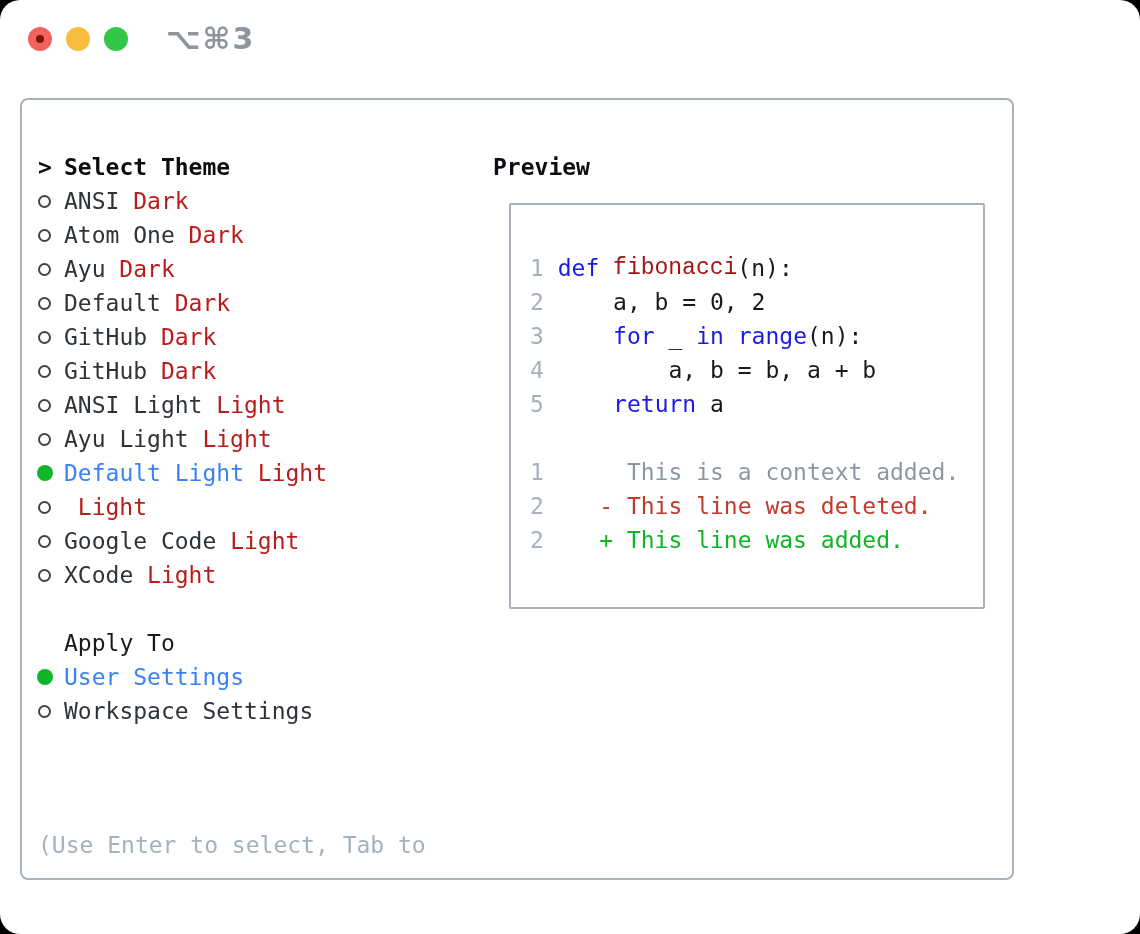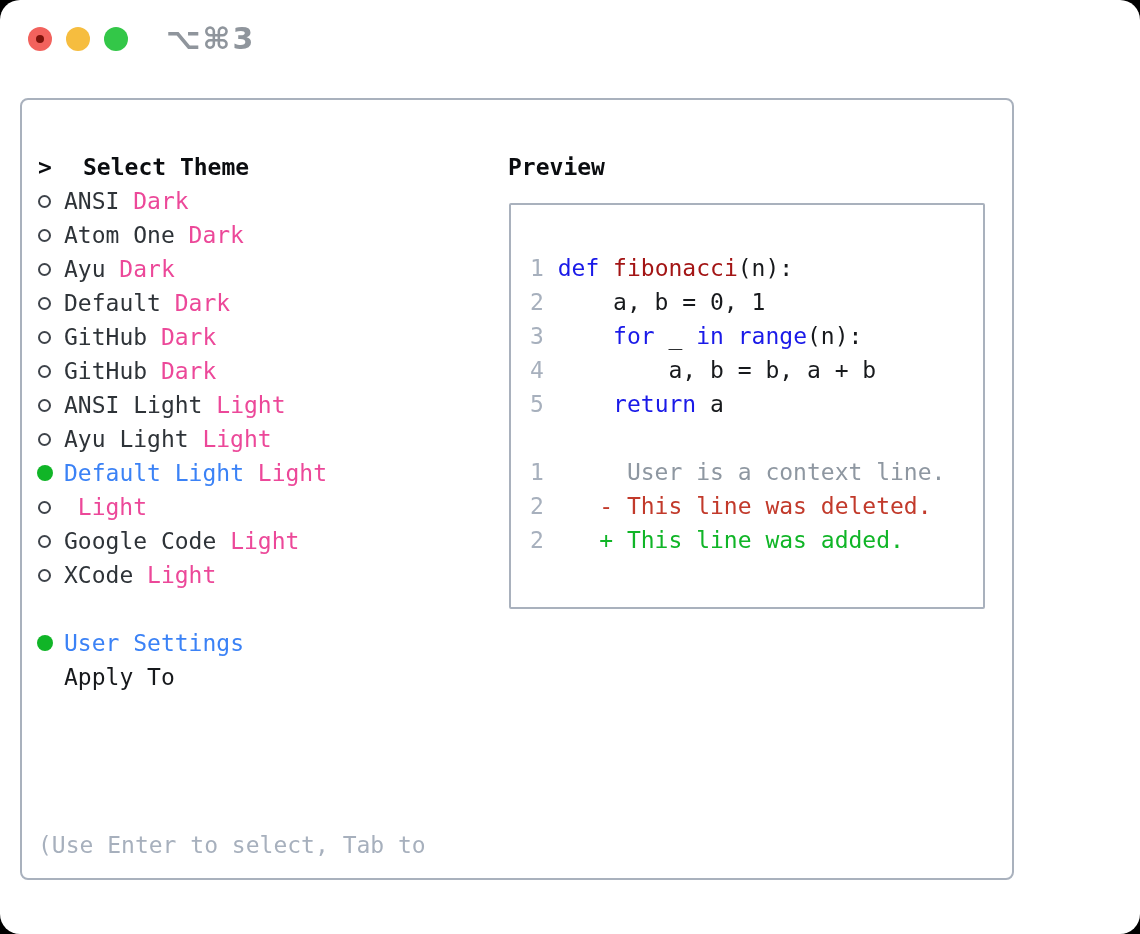--- a/index.html
+++ b/index.html
@@ -22,38 +22,38 @@
   .main-box{
     position:absolute;left:20px;top:98px;width:994px;height:782px;
     box-sizing:border-box;border:2px solid #a9b1bd;border-radius:8px;background:#fff;
   }
   .list{position:absolute;left:16px;top:50px;font-size:23px;}
   .row{display:flex;align-items:center;height:34px;white-space:pre;}
   .gutter{width:26px;display:flex;align-items:center;flex:none;}
   .circle{width:13px;height:13px;box-sizing:border-box;border:2px solid #3f444b;border-radius:50%;}
   .dotsel{width:16px;height:16px;border-radius:50%;background:#10b527;margin-left:-1px;}
   .prompt{font-weight:bold;color:#0b0d10;width:26px;flex:none;}
-  .hdr{font-weight:bold;color:#0b0d10;margin-left:19px;}
+  .hdr{font-weight:bold;color:#0b0d10;}
   .hdr2{color:#17191c;}
   .name{color:#2e3338;}
   .name.sel{color:#3b82f6;}
-  .tag{color:#ec4899;margin-left:0.6em;}
+  .tag{color:#b91c1c;margin-left:0.6em;}
   .spacer{height:34px;}
   .hint{position:absolute;left:16px;top:660px;font-size:23px;line-height:34px;color:#a7b0bd;white-space:pre;}
   
-  .preview-title{position:absolute;left:486px;top:50px;height:34px;display:flex;align-items:center;
+  .preview-title{position:absolute;left:471px;top:50px;height:34px;display:flex;align-items:center;
     font-size:23px;font-weight:bold;color:#0b0d10;}
   .preview-box{position:absolute;left:487px;top:103px;width:476px;height:406px;
     box-sizing:border-box;border:2px solid #a9b1bd;border-radius:2px;background:#fff;}
   .code{position:absolute;left:19px;top:46px;font-size:23px;}
   .code-line{height:34px;display:flex;align-items:center;white-space:pre;}
   .lnum{color:#a7b0bd;width:1ch;flex:none;}
   .seg{color:#17191c;}
   .kw{color:#1a1ae8;}
-  .fn{color:#a31515;}
+  .fn{color:#a31515;font-family:Liberation Mono, monospace;}
   .ctx{color:#8e97a1;}
   .del{color:#c23a2b;}
   .add{color:#10b527;text-align:center;}
 </style>
 </head>
 <body>
 
 <div class="window">
 
   <div>
@@ -127,26 +127,30 @@
       </div>
       <div class="row">
         <span class="gutter"><span class="circle"></span></span>
         <span class="name">XCode</span>
         <span class="tag">Light</span>
       </div>
 
       <div class="spacer"></div>
 
       <div class="row">
+        <span class="gutter"></span>
+        <span class="hdr2">Apply To</span>
+      </div>
+      <div class="row">
         <span class="gutter"><span class="dotsel"></span></span>
         <span class="name sel">User Settings</span>
       </div>
       <div class="row">
-        <span class="gutter"></span>
-        <span class="hdr2">Apply To</span>
+        <span class="gutter"><span class="circle"></span></span>
+        <span class="name">Workspace Settings</span>
       </div>
     </div>
 
     <div class="hint">
       <div>(Use Enter to select, Tab to</div>
       <div>change focus)</div>
     </div>
 
     <div class="preview-title">Preview</div>
 
@@ -157,21 +161,21 @@
           <span class="lnum">1</span>
           <span class="seg"> </span>
           <span class="seg kw">def</span>
           <span class="seg"> </span>
           <span class="seg fn">fibonacci</span>
           <span class="seg">(n):</span>
         </div>
 
         <div class="code-line">
           <span class="lnum">2</span>
-          <span class="seg">     a, b = 0, 1</span>
+          <span class="seg">     a, b = 0, 2</span>
         </div>
 
         <div class="code-line">
           <span class="lnum">3</span>
           <span class="seg">     </span>
           <span class="seg kw">for</span>
           <span class="seg"> _ </span>
           <span class="seg kw">in</span>
           <span class="seg"> </span>
           <span class="seg kw">range</span>
@@ -190,21 +194,21 @@
           <span class="seg"> a</span>
         </div>
 
         <div class="code-line">
           <span class="lnum"></span>
           <span class="seg"></span>
         </div>
 
         <div class="code-line">
           <span class="lnum">1</span>
-          <span class="seg ctx">      User is a context line.</span>
+          <span class="seg ctx">      This is a context added.</span>
         </div>
 
         <div class="code-line">
           <span class="lnum">2</span>
           <span class="seg del">    - This line was deleted.</span>
         </div>
 
         <div class="code-line">
           <span class="lnum">2</span>
           <span class="seg add">    + This line was added.</span>

